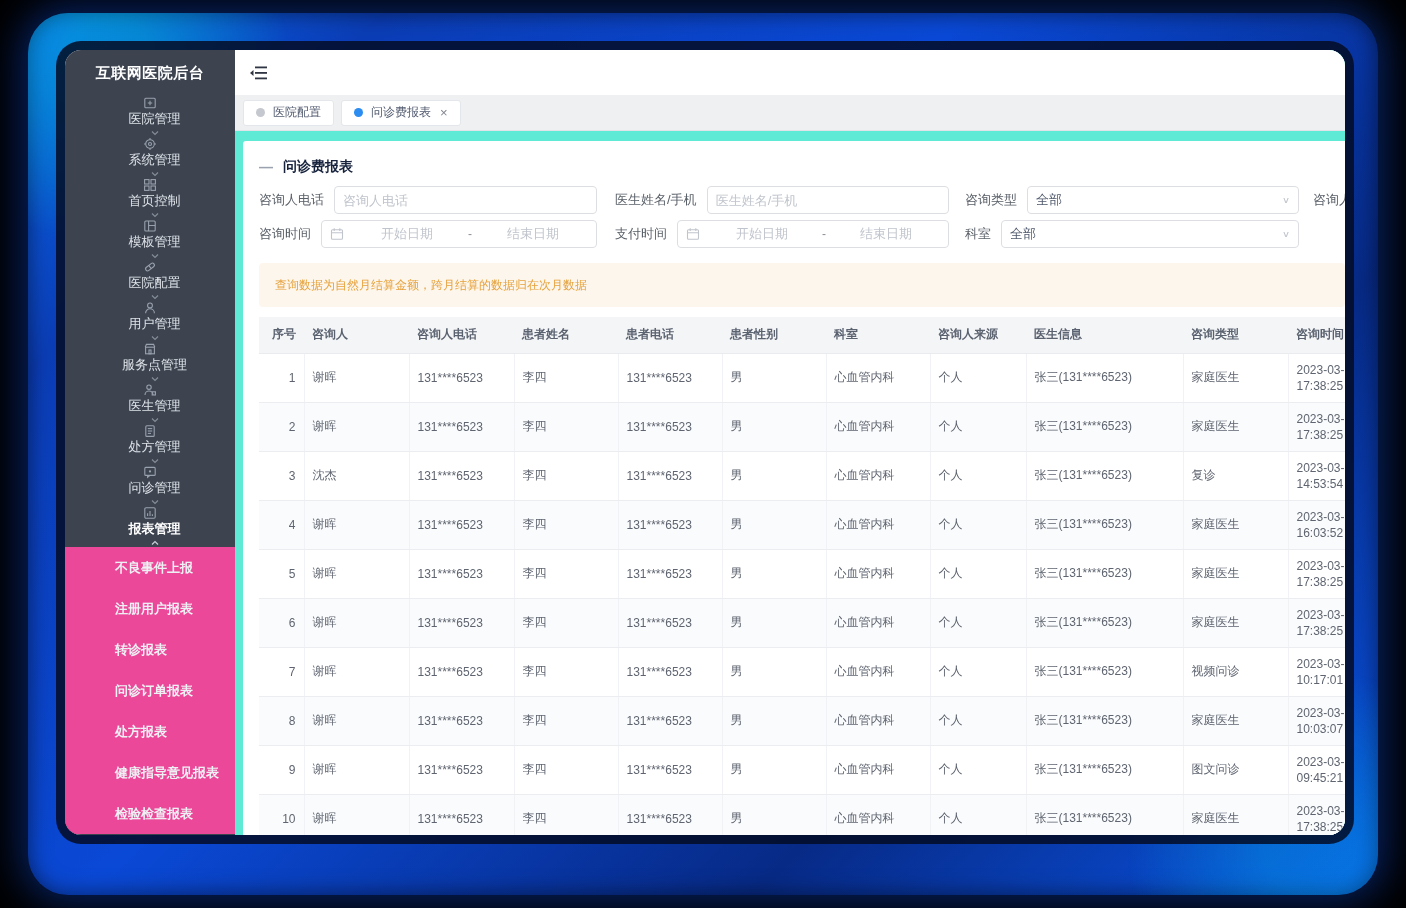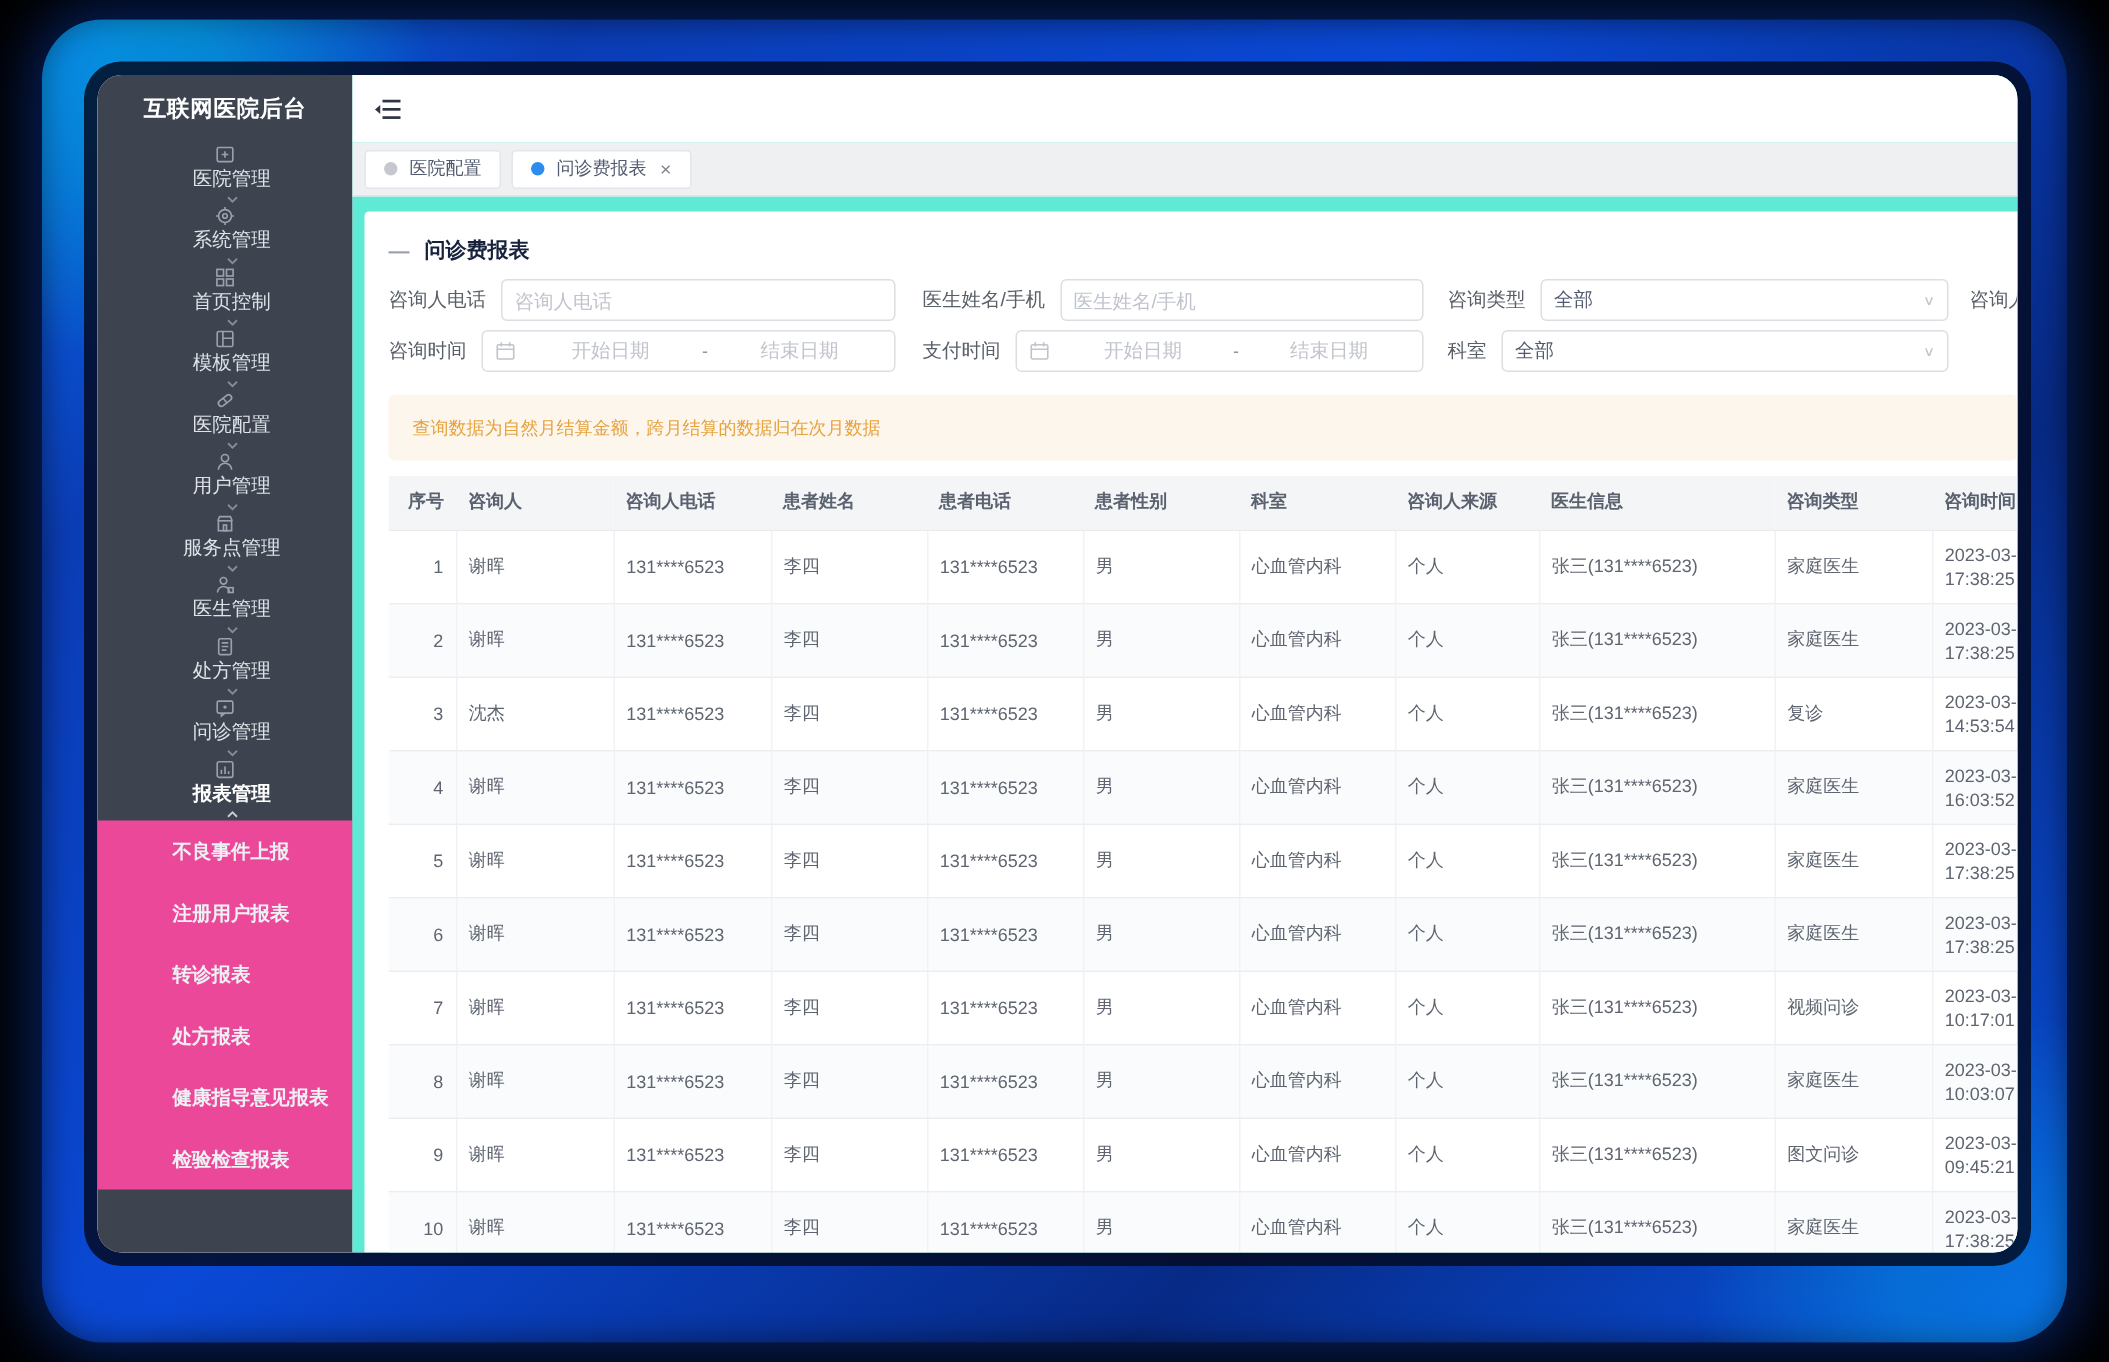--- a/index.html
+++ b/index.html
@@ -268,20 +268,21 @@
             <span class="ch">
               <svg width="10" height="10" viewBox="0 0 10 10">
                 <path d="M2 6.5 L5 3.5 L8 6.5" stroke="#c9ced6" fill="none" stroke-width="1.2"></path>
               </svg>
             </span>
           </div>
           <div class="submenu">
             <div class="smi">不良事件上报</div>
             <div class="smi">注册用户报表</div>
             <div class="smi">转诊报表</div>
+            <div class="smi">问诊订单报表</div>
             <div class="smi">处方报表</div>
             <div class="smi">健康指导意见报表</div>
             <div class="smi">检验检查报表</div>
           </div>
         </nav>
     </aside>
 
     <section class="main">
 
       <div class="topbar">

